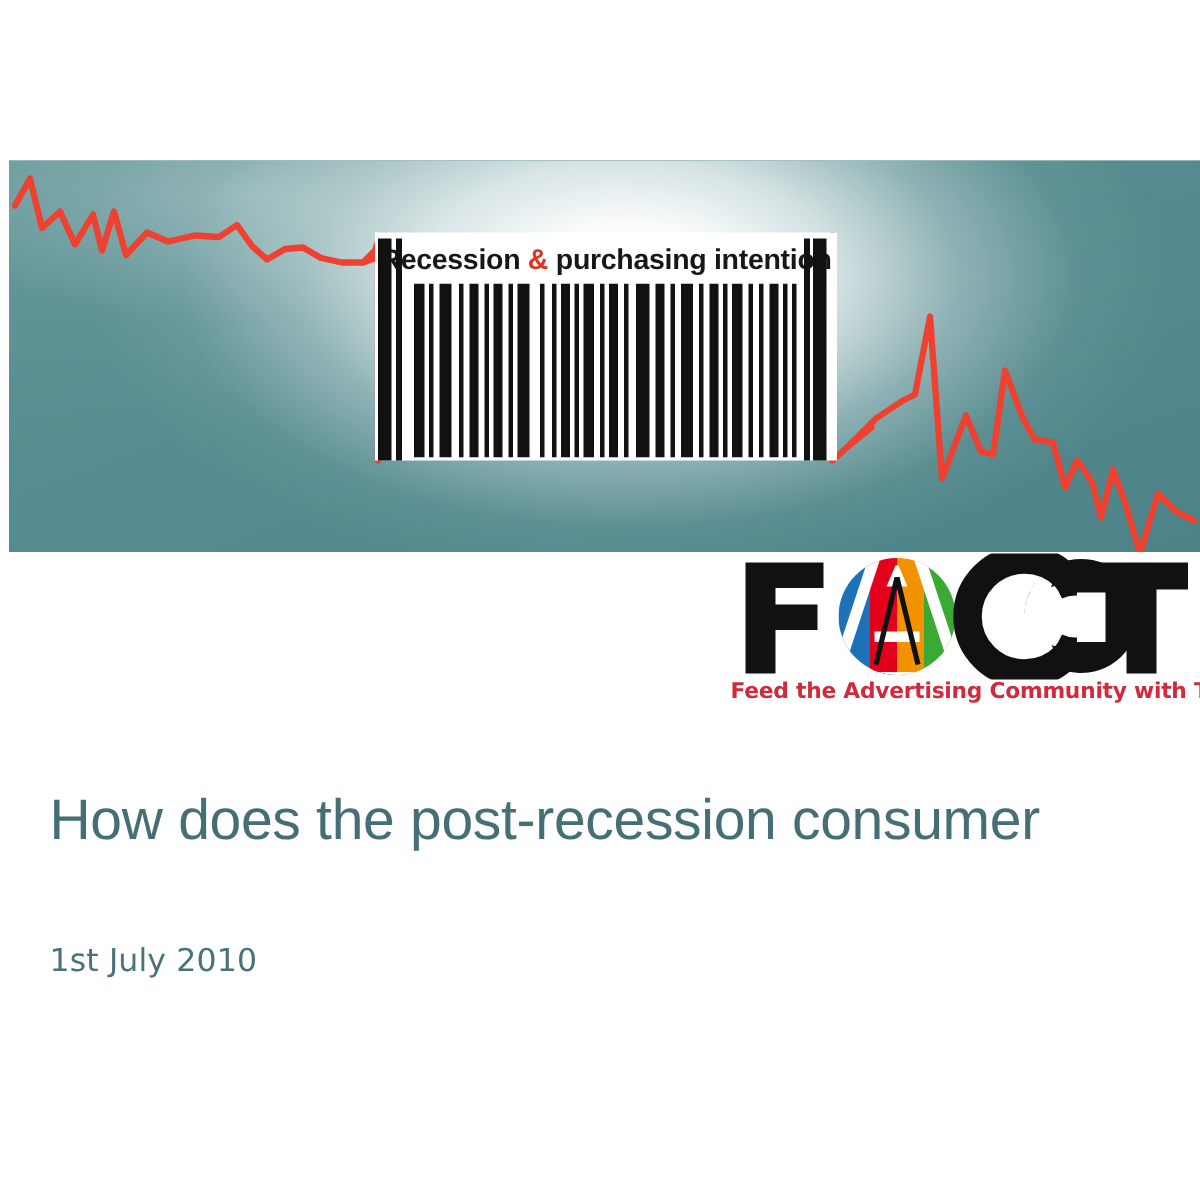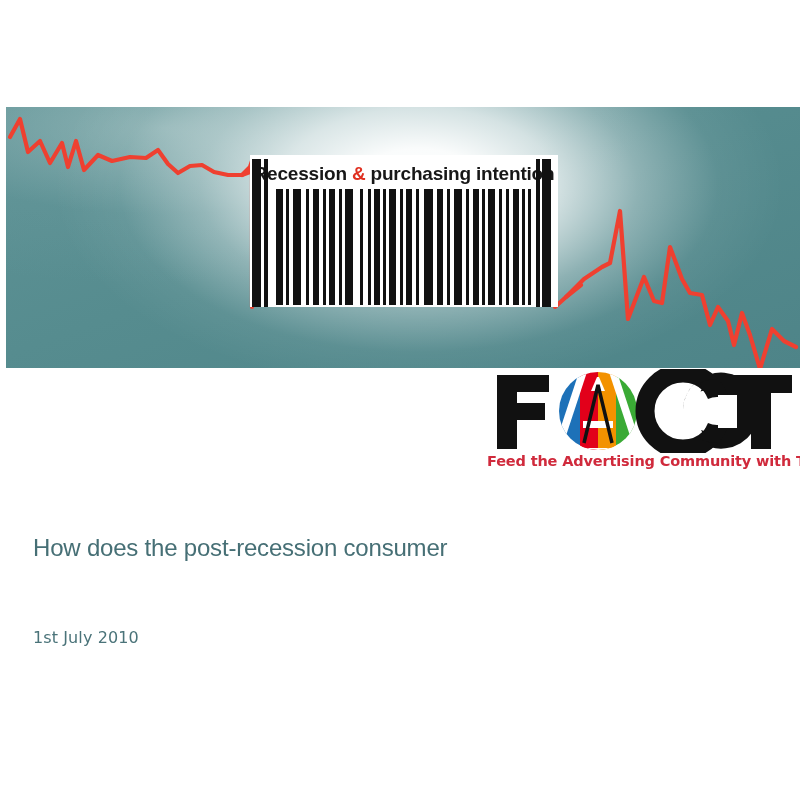--- a/index.html
+++ b/index.html
@@ -142,33 +142,33 @@
     white-space: nowrap;
   }
 
   
   .headline {
     position: absolute;
     left: 33px;
     top: 524px;
     width: 730px;
     font-family: "Liberation Sans", sans-serif;
-    font-size: 24px;
+    font-size: 38px;
     line-height: 47px;
     color: #466f75;
     letter-spacing: -0.2px;
   }
   .headline .hl-line { display: block; }
 
   .subdate {
     position: absolute;
     left: 33px;
     top: 628px;
     font-family: "DejaVu Sans", sans-serif;
-    font-size: 16px;
+    font-size: 21px;
     color: #4a7379;
     letter-spacing: 0.1px;
   }
 </style>
 </head>
 <body>
 
 <div class="slide">
 
   <div class="hero">

